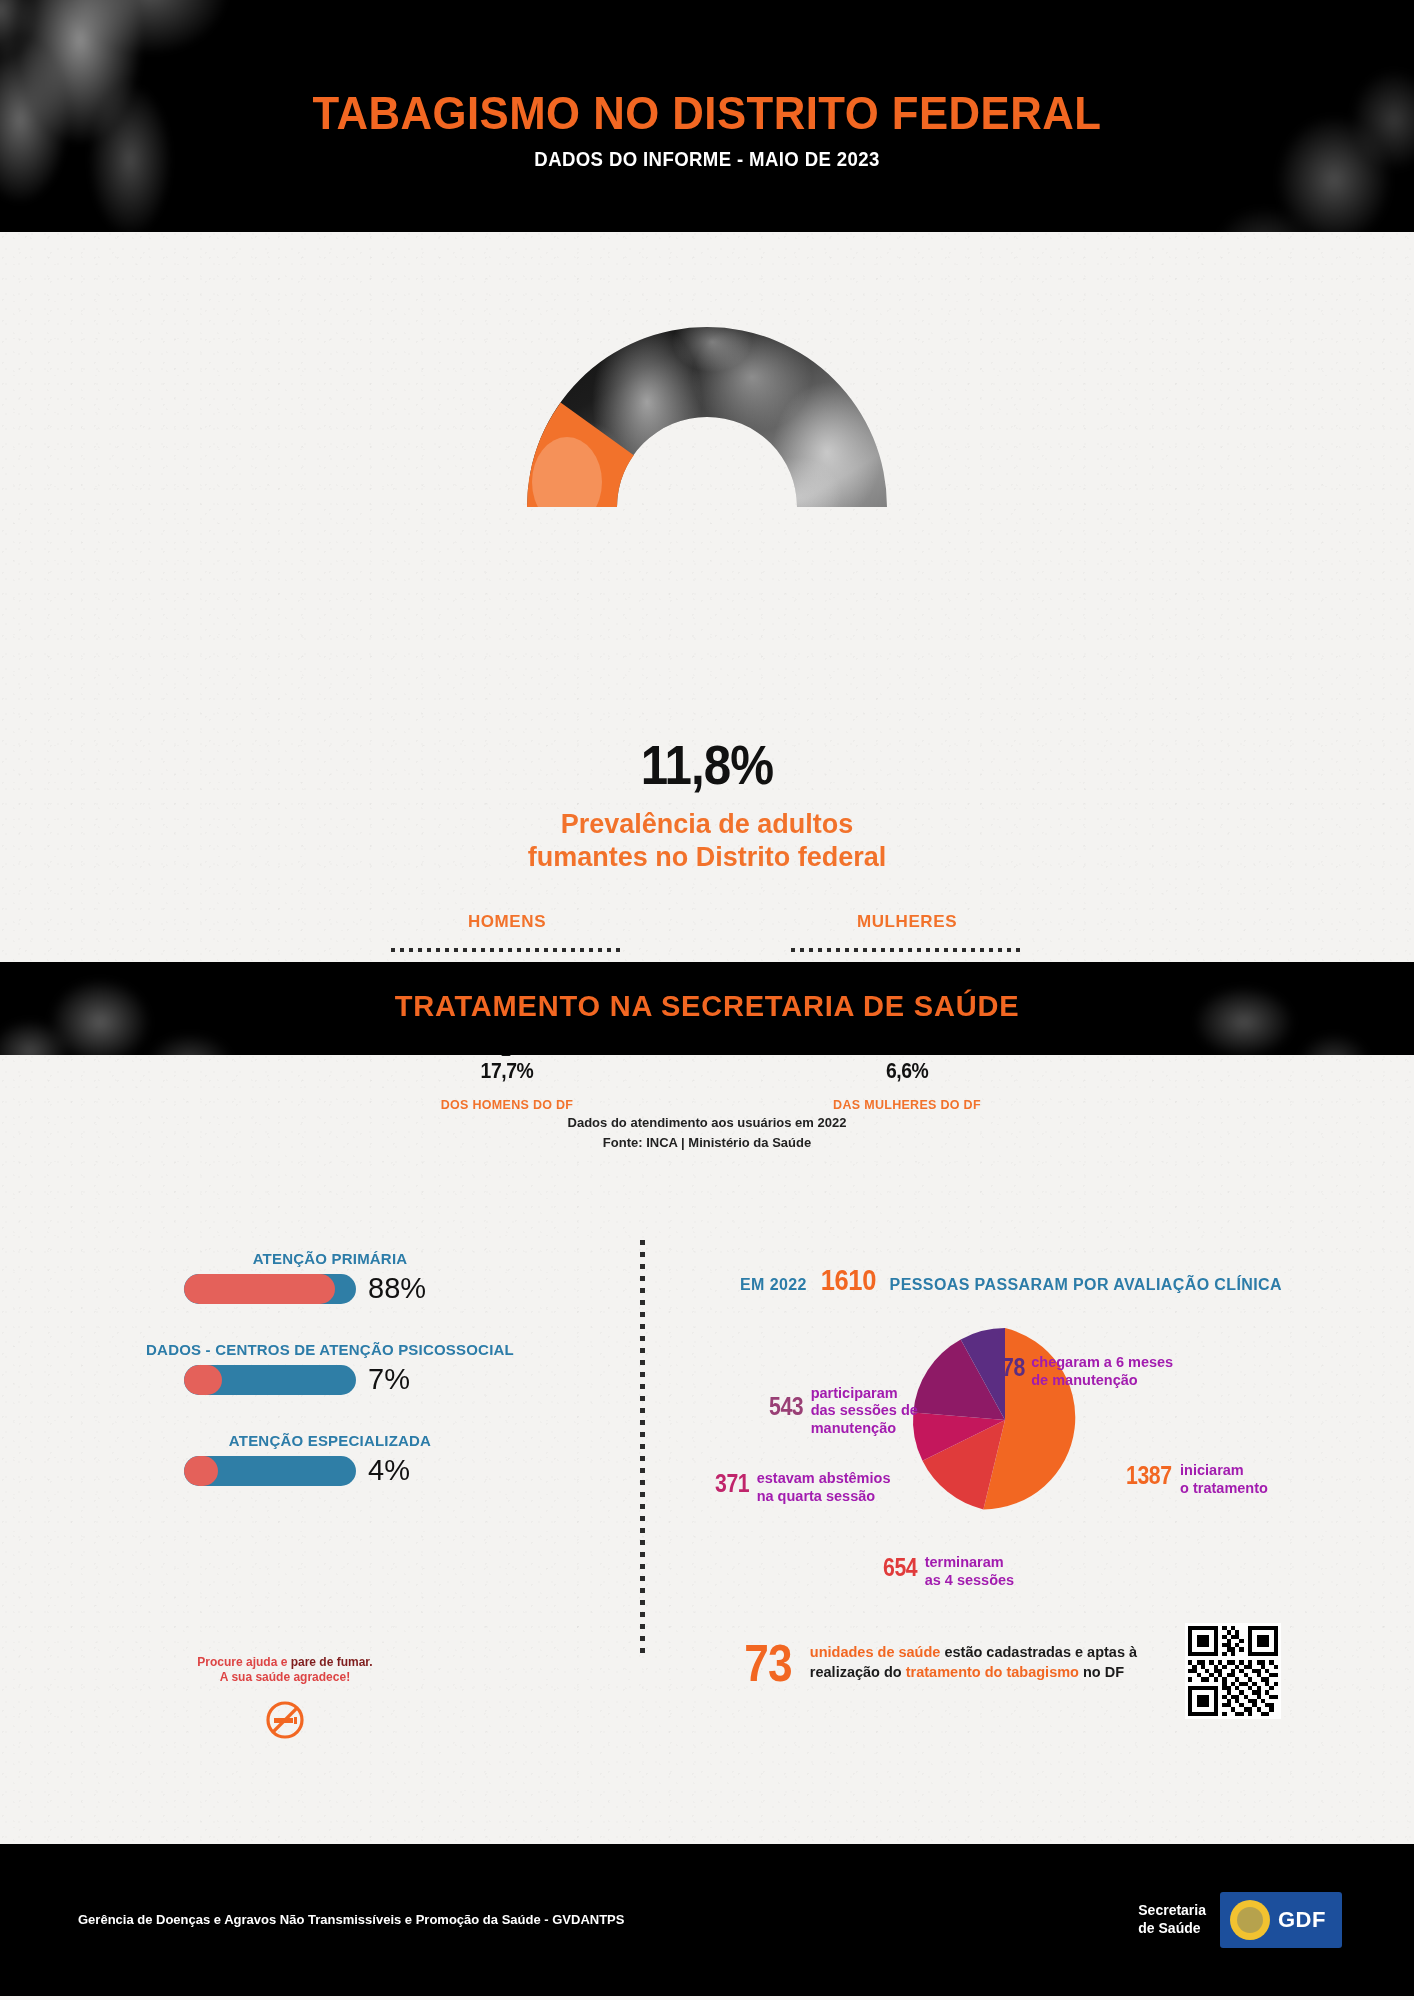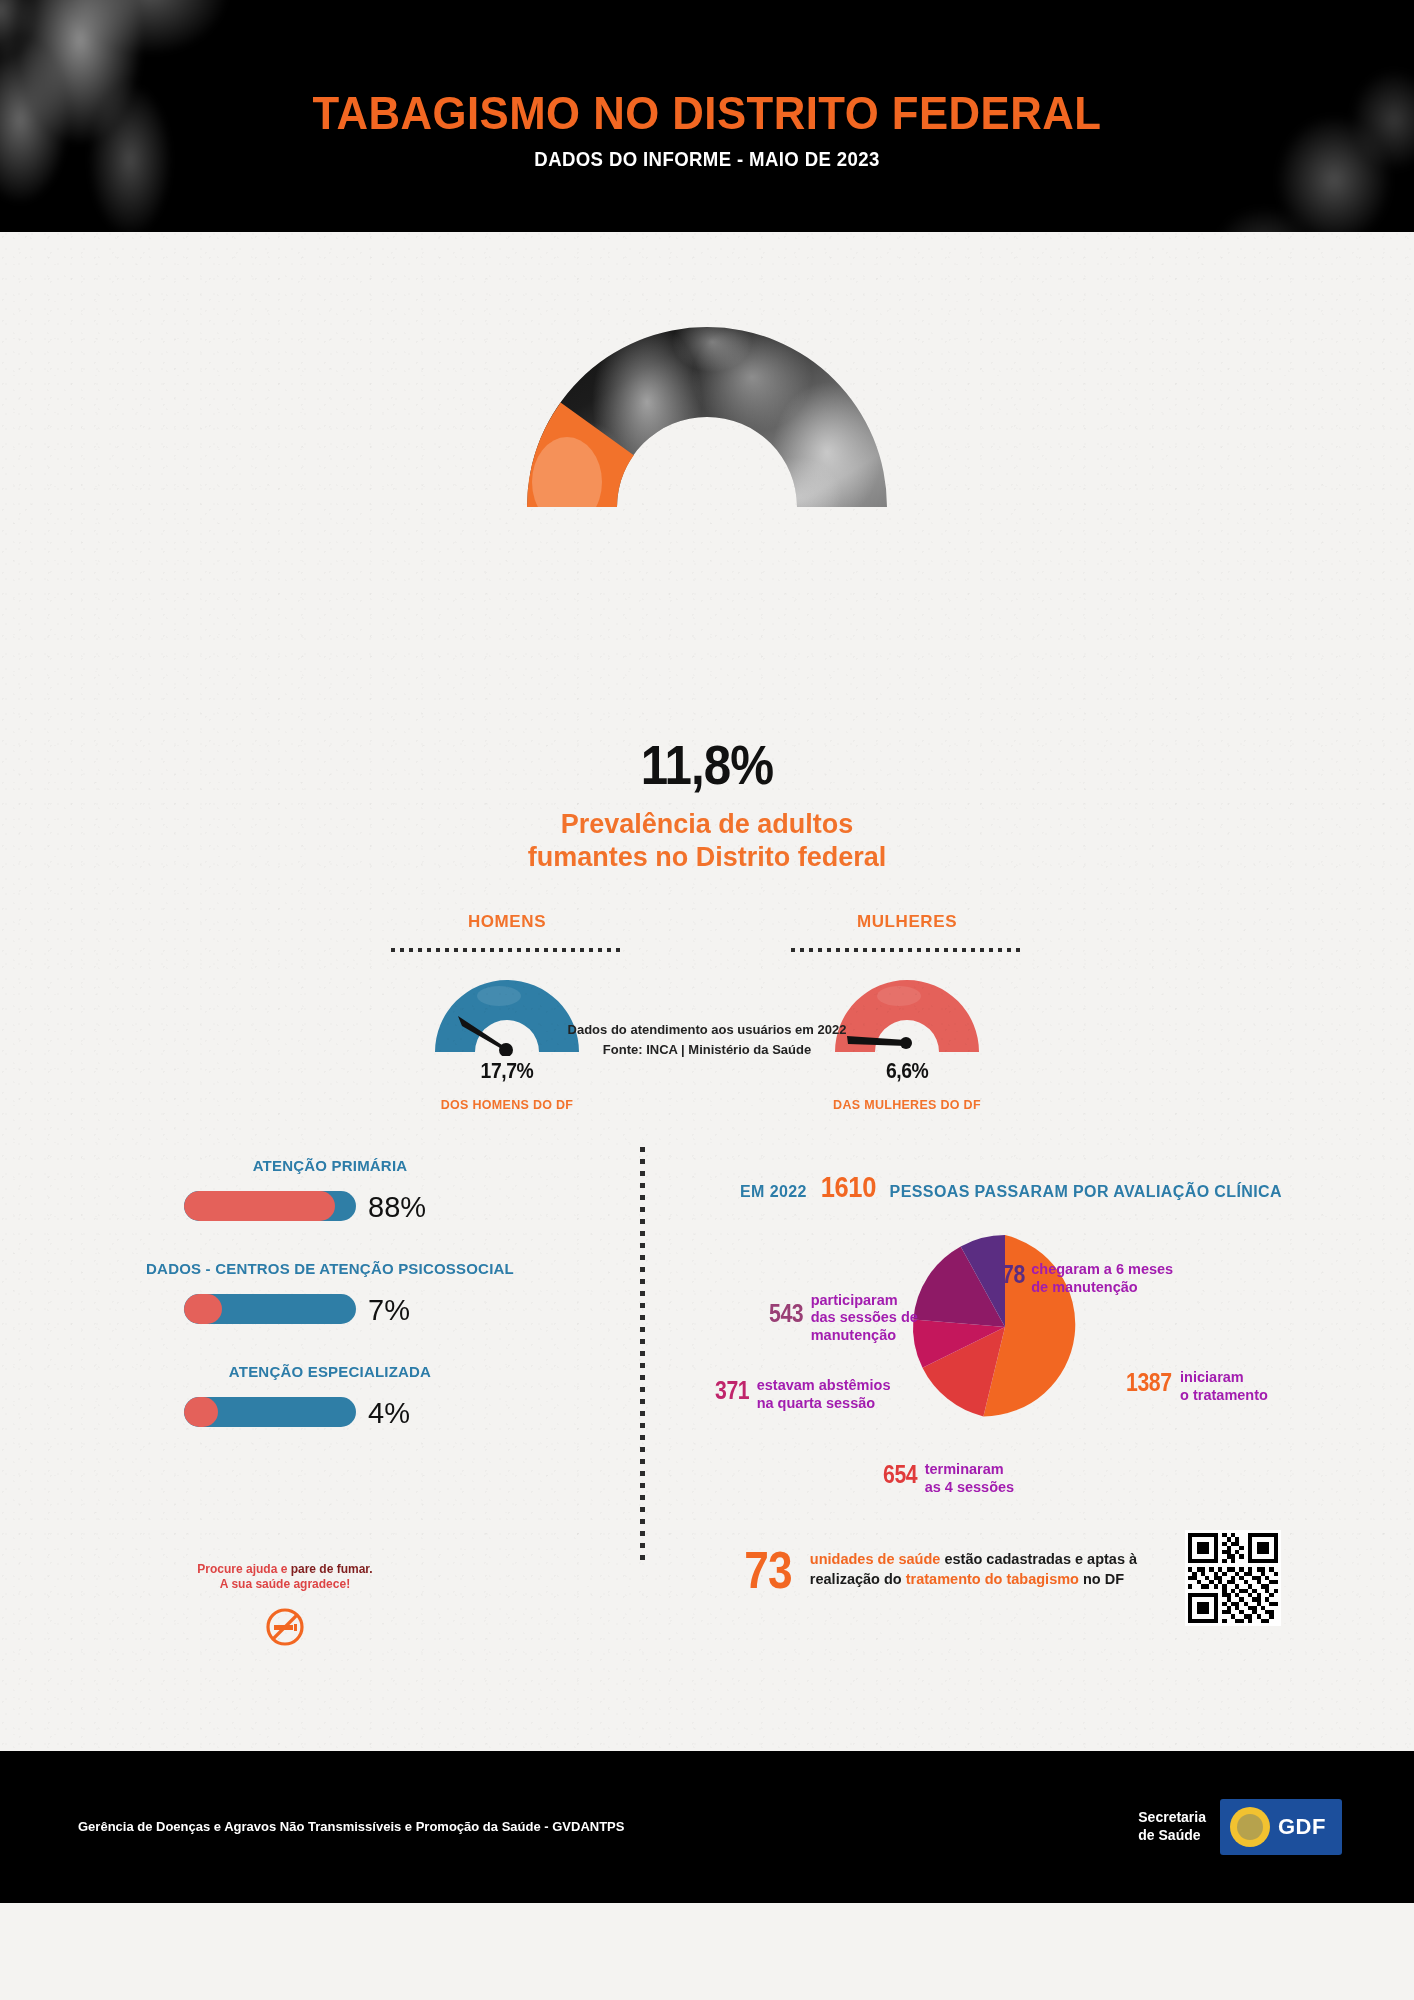--- a/index.html
+++ b/index.html
@@ -121,21 +121,21 @@
   .treat { position: relative; width: 100%; height: 789px; text-decoration: underline; }
   .src-note {
     position: absolute; left: 0; right: 0; top: 58px; text-align: center;
     color: #222; font-size: 13px; font-weight: bold; line-height: 1.5;
   }
 
   
   .bars { position: absolute; left: 120px; top: 195px; width: 420px; }
   .bar-group { margin-bottom: 36px; }
   .bar-title { text-align: center; color: #2c7ca8; font-size: 15px; font-weight: bold; letter-spacing: .2px; }
-  .bar-row { display: flex; margin-top: 17px; }
+  .bar-row { display: flex; align-items: center; margin-top: 5px; }
   .bar-track {
     position: relative; height: 30px; width: 172px; margin-left: 64px;
     background: #2f7ea6; border-radius: 16px; overflow: hidden;
   }
   .bar-fill { position: absolute; left: 0; top: 0; bottom: 0; background: #e4615a; border-radius: 16px; }
   .bar-val { margin-left: 12px; font-size: 29px; color: #111; font-weight: normal; }
 
   
   .vdots {
     position: absolute; left: 640px; top: 185px; width: 5px; height: 420px;
@@ -281,20 +281,25 @@
             <circle cx="79" cy="69" r="6" fill="#111"></circle>
           </svg>
         </div>
         <div class="mini-pct">6,6%</div>
         <div class="mini-label">DAS MULHERES DO DF</div>
       </div>
 
     </div>
   </div>
 
+  <div class="strip">
+    <div class="smoke-a"></div>
+    <div class="smoke-b"></div>
+    <div class="strip-title">TRATAMENTO NA SECRETARIA DE SAÚDE</div>
+  </div>
 
   <div class="treat">
     <div class="noise"></div>
 
     <div class="src-note">
       <span>Dados do atendimento aos usuários em 2022</span><br>
       <span>Fonte: INCA | Ministério da Saúde</span>
     </div>
 
     <div class="bars">

